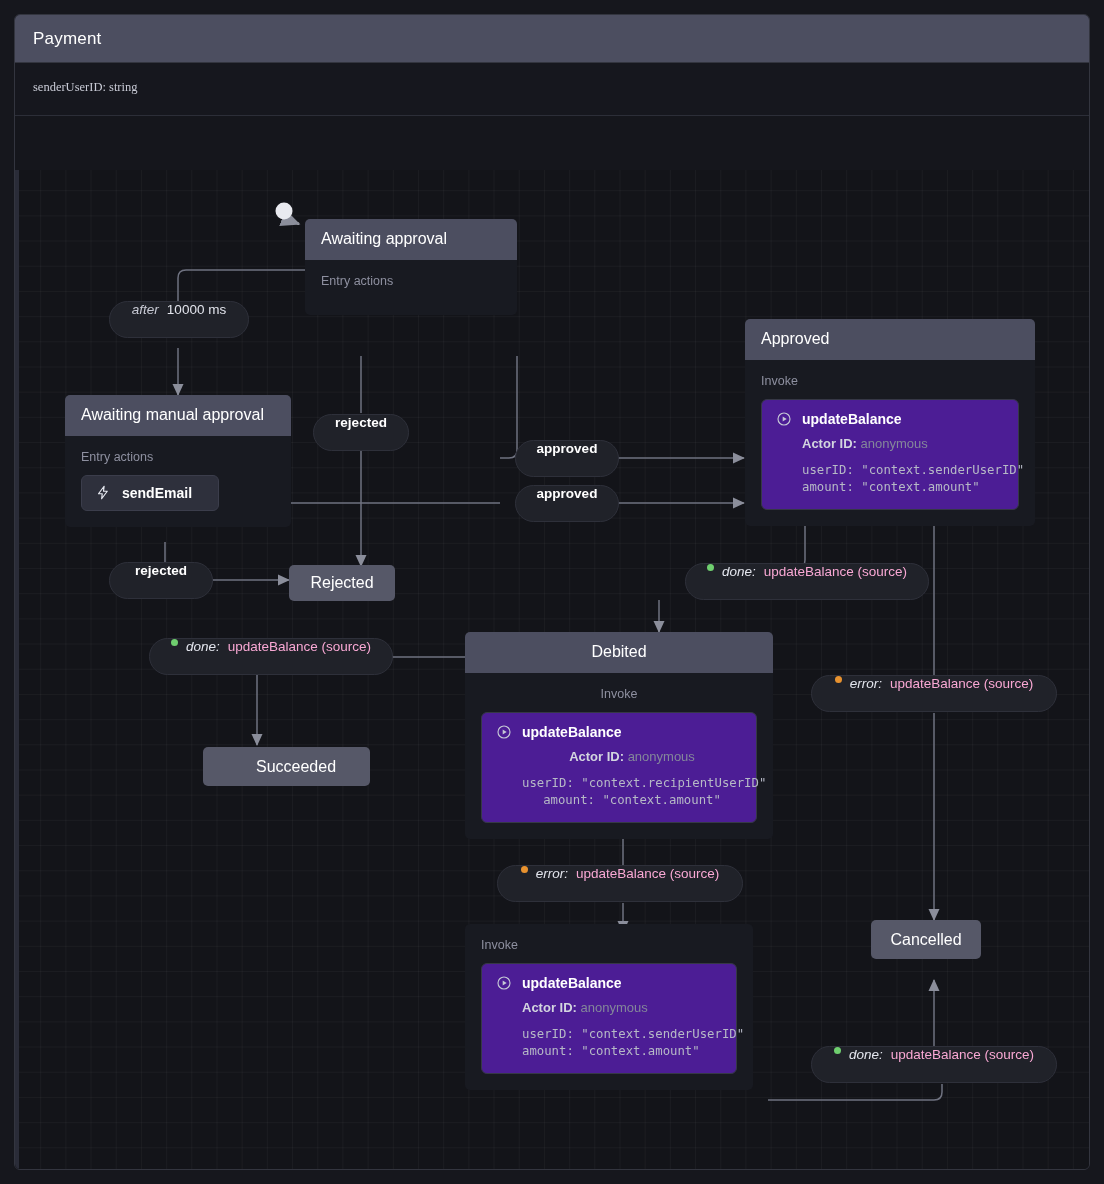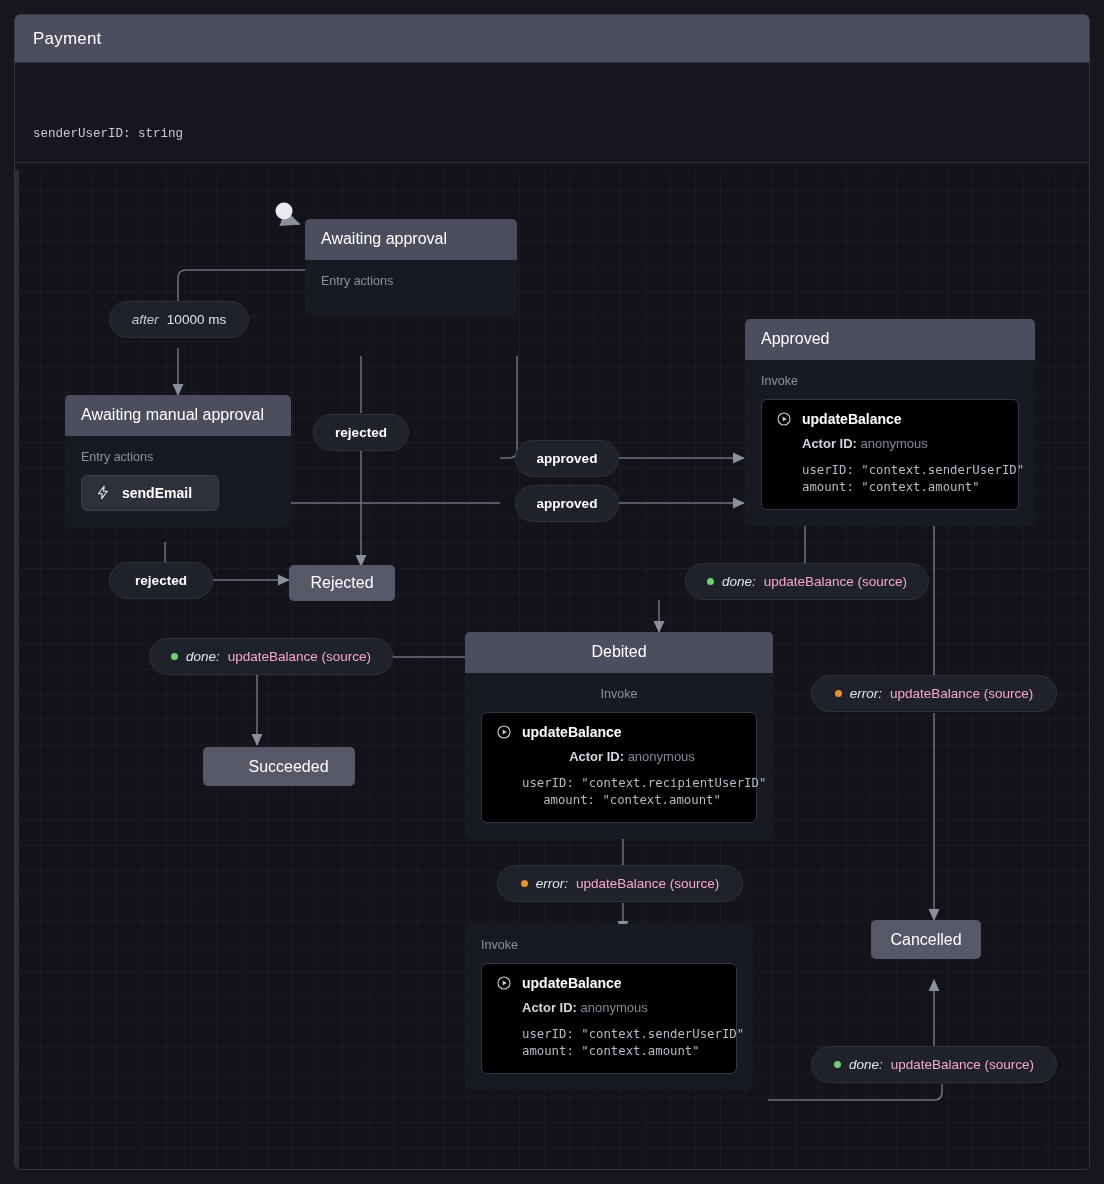--- a/index.html
+++ b/index.html
@@ -49,25 +49,24 @@
     box-sizing: border-box;
     border-bottom: 1px solid #2c2e38;
   }
   .ctx-label {
     color: #9b9daa;
     font-size: 12.5px;
     margin-bottom: 10px;
   }
   .ctx-line {
     color: #c9cbd6;
-    font-family: Liberation Mono, monospace;
+    font-family: Liberation Serif, serif;
     font-size: 12.5px;
     line-height: 17.5px;
     white-space: pre;
-    margin-top: 47px;
   }
 
   
   .canvas {
     position: absolute;
     left: 0;
     top: 155px;
     width: 1074px;
     height: 999px;
     background-color: #131419;
@@ -124,21 +123,21 @@
     box-sizing: border-box;
   }
   .chip-label {
     color: #ffffff;
     font-size: 14px;
     font-weight: bold;
   }
 
   
   .invoke {
-    background: #000000;
+    background: #4c1d95;
     border: 1px solid #363846;
     border-radius: 6px;
     padding: 11px 14px 13px 14px;
     box-sizing: border-box;
   }
   .invoke-title-row {
     display: flex;
     align-items: center;
     gap: 10px;
     margin-bottom: 9px;
@@ -178,21 +177,21 @@
   }
 
   
   .pill {
     position: absolute;
     background: #202229;
     border: 1px solid #2e303a;
     border-radius: 20px;
     height: 37px;
     display: flex;
-    align-items: center;
+    align-items: flex-start;
     justify-content: center;
     gap: 8px;
     padding: 0 18px;
     box-sizing: border-box;
     white-space: nowrap;
   }
   .pill-text {
     color: #ffffff;
     font-size: 13.5px;
     font-weight: bold;
@@ -385,21 +384,21 @@
             <div class="invoke-params">userID: "context.senderUserID"
 amount: "context.amount"</div>
           </div>
         </div>
       </div>
 
       <div class="state-simple" style="left:270px; top:395px; width:106px; height:36px;">
         <span>Rejected</span>
       </div>
 
-      <div class="state-simple" style="left:184px; top:577px; width:152px; height:39px;padding-left:19px;">
+      <div class="state-simple" style="left:184px; top:577px; width:167px; height:39px;padding-left:19px;">
         <span>Succeeded</span>
       </div>
 
       <div class="state-simple" style="left:852px; top:750px; width:110px; height:39px;">
         <span>Cancelled</span>
       </div>
 
       <div class="pill" style="left:90px; top:131px; width:140px;">
         <span class="delay-kw">after</span>
         <span class="delay-val">10000 ms</span>

